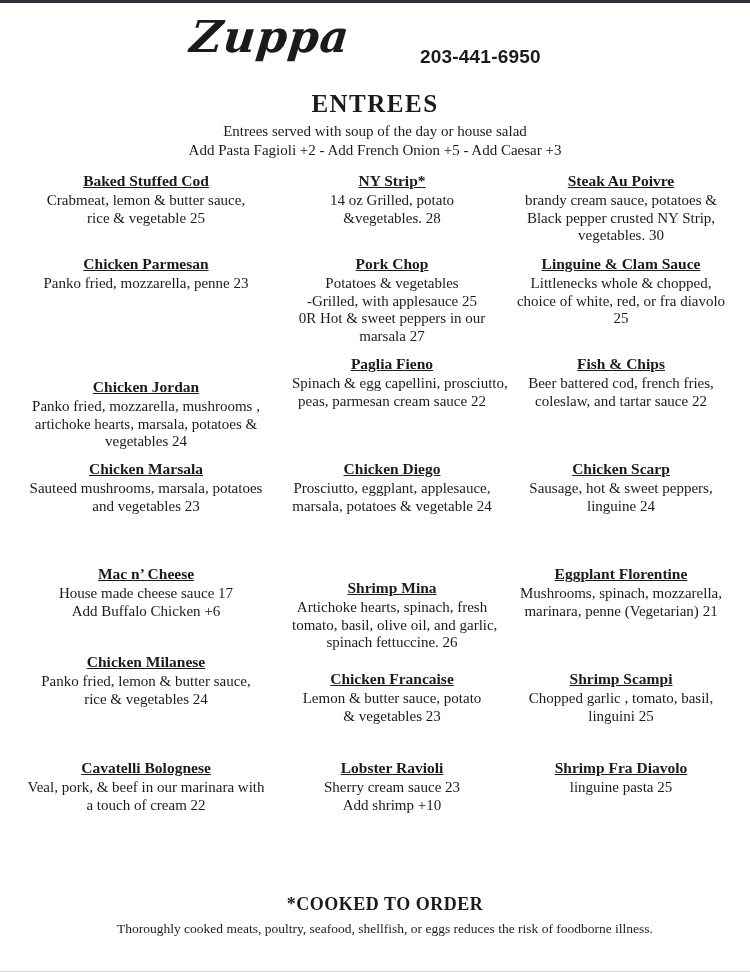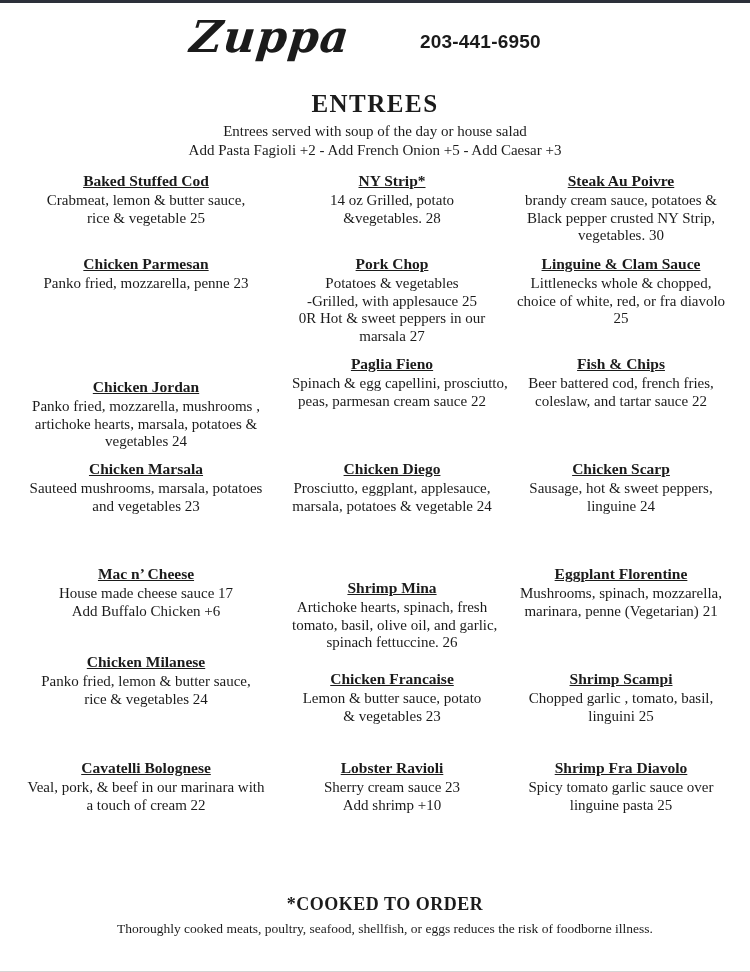--- a/index.html
+++ b/index.html
@@ -27,21 +27,21 @@
     font-family: "DejaVu Serif", serif;
     font-style: italic;
     font-weight: bold;
     font-size: 44px;
     transform: skewX(-6deg);
     letter-spacing: 1px;
   }
   .phone {
     position: absolute;
     left: 420px;
-    top: 28px;
+    top: 43px;
     font-family: "Liberation Sans", sans-serif;
     font-weight: bold;
     font-size: 19px;
     letter-spacing: 0.2px;
   }
   .page-title {
     text-align: center;
     font-size: 25px;
     font-weight: bold;
     letter-spacing: 1.5px;
@@ -204,21 +204,20 @@
         <div class="item-line"><span>Veal, pork, &amp; beef in our marinara with</span></div>
         <div class="item-line"><span>a touch of cream </span><span class="b">22</span></div>
       </div>
       <div class="menu-item" style="grid-area: 7 / 2;">
         <div class="item-title">Lobster Ravioli</div>
         <div class="item-line"><span>Sherry cream sauce </span><span class="b">23</span></div>
         <div class="item-line"><span>Add shrimp +10</span></div>
       </div>
       <div class="menu-item" style="grid-area: 7 / 3;">
         <div class="item-title">Shrimp Fra Diavolo</div>
-        <div class="item-line"><span>Spicy tomato garlic sauce over</span></div>
         <div class="item-line"><span>linguine pasta </span><span class="b">25</span></div>
       </div>
     </div>
 
   <div class="footer">
     <div class="footer-title">*COOKED TO ORDER</div>
     <div class="footer-disclaimer">Thoroughly cooked meats, poultry, seafood, shellfish, or eggs reduces the risk of foodborne illness.</div>
   </div>
 </div>
 

